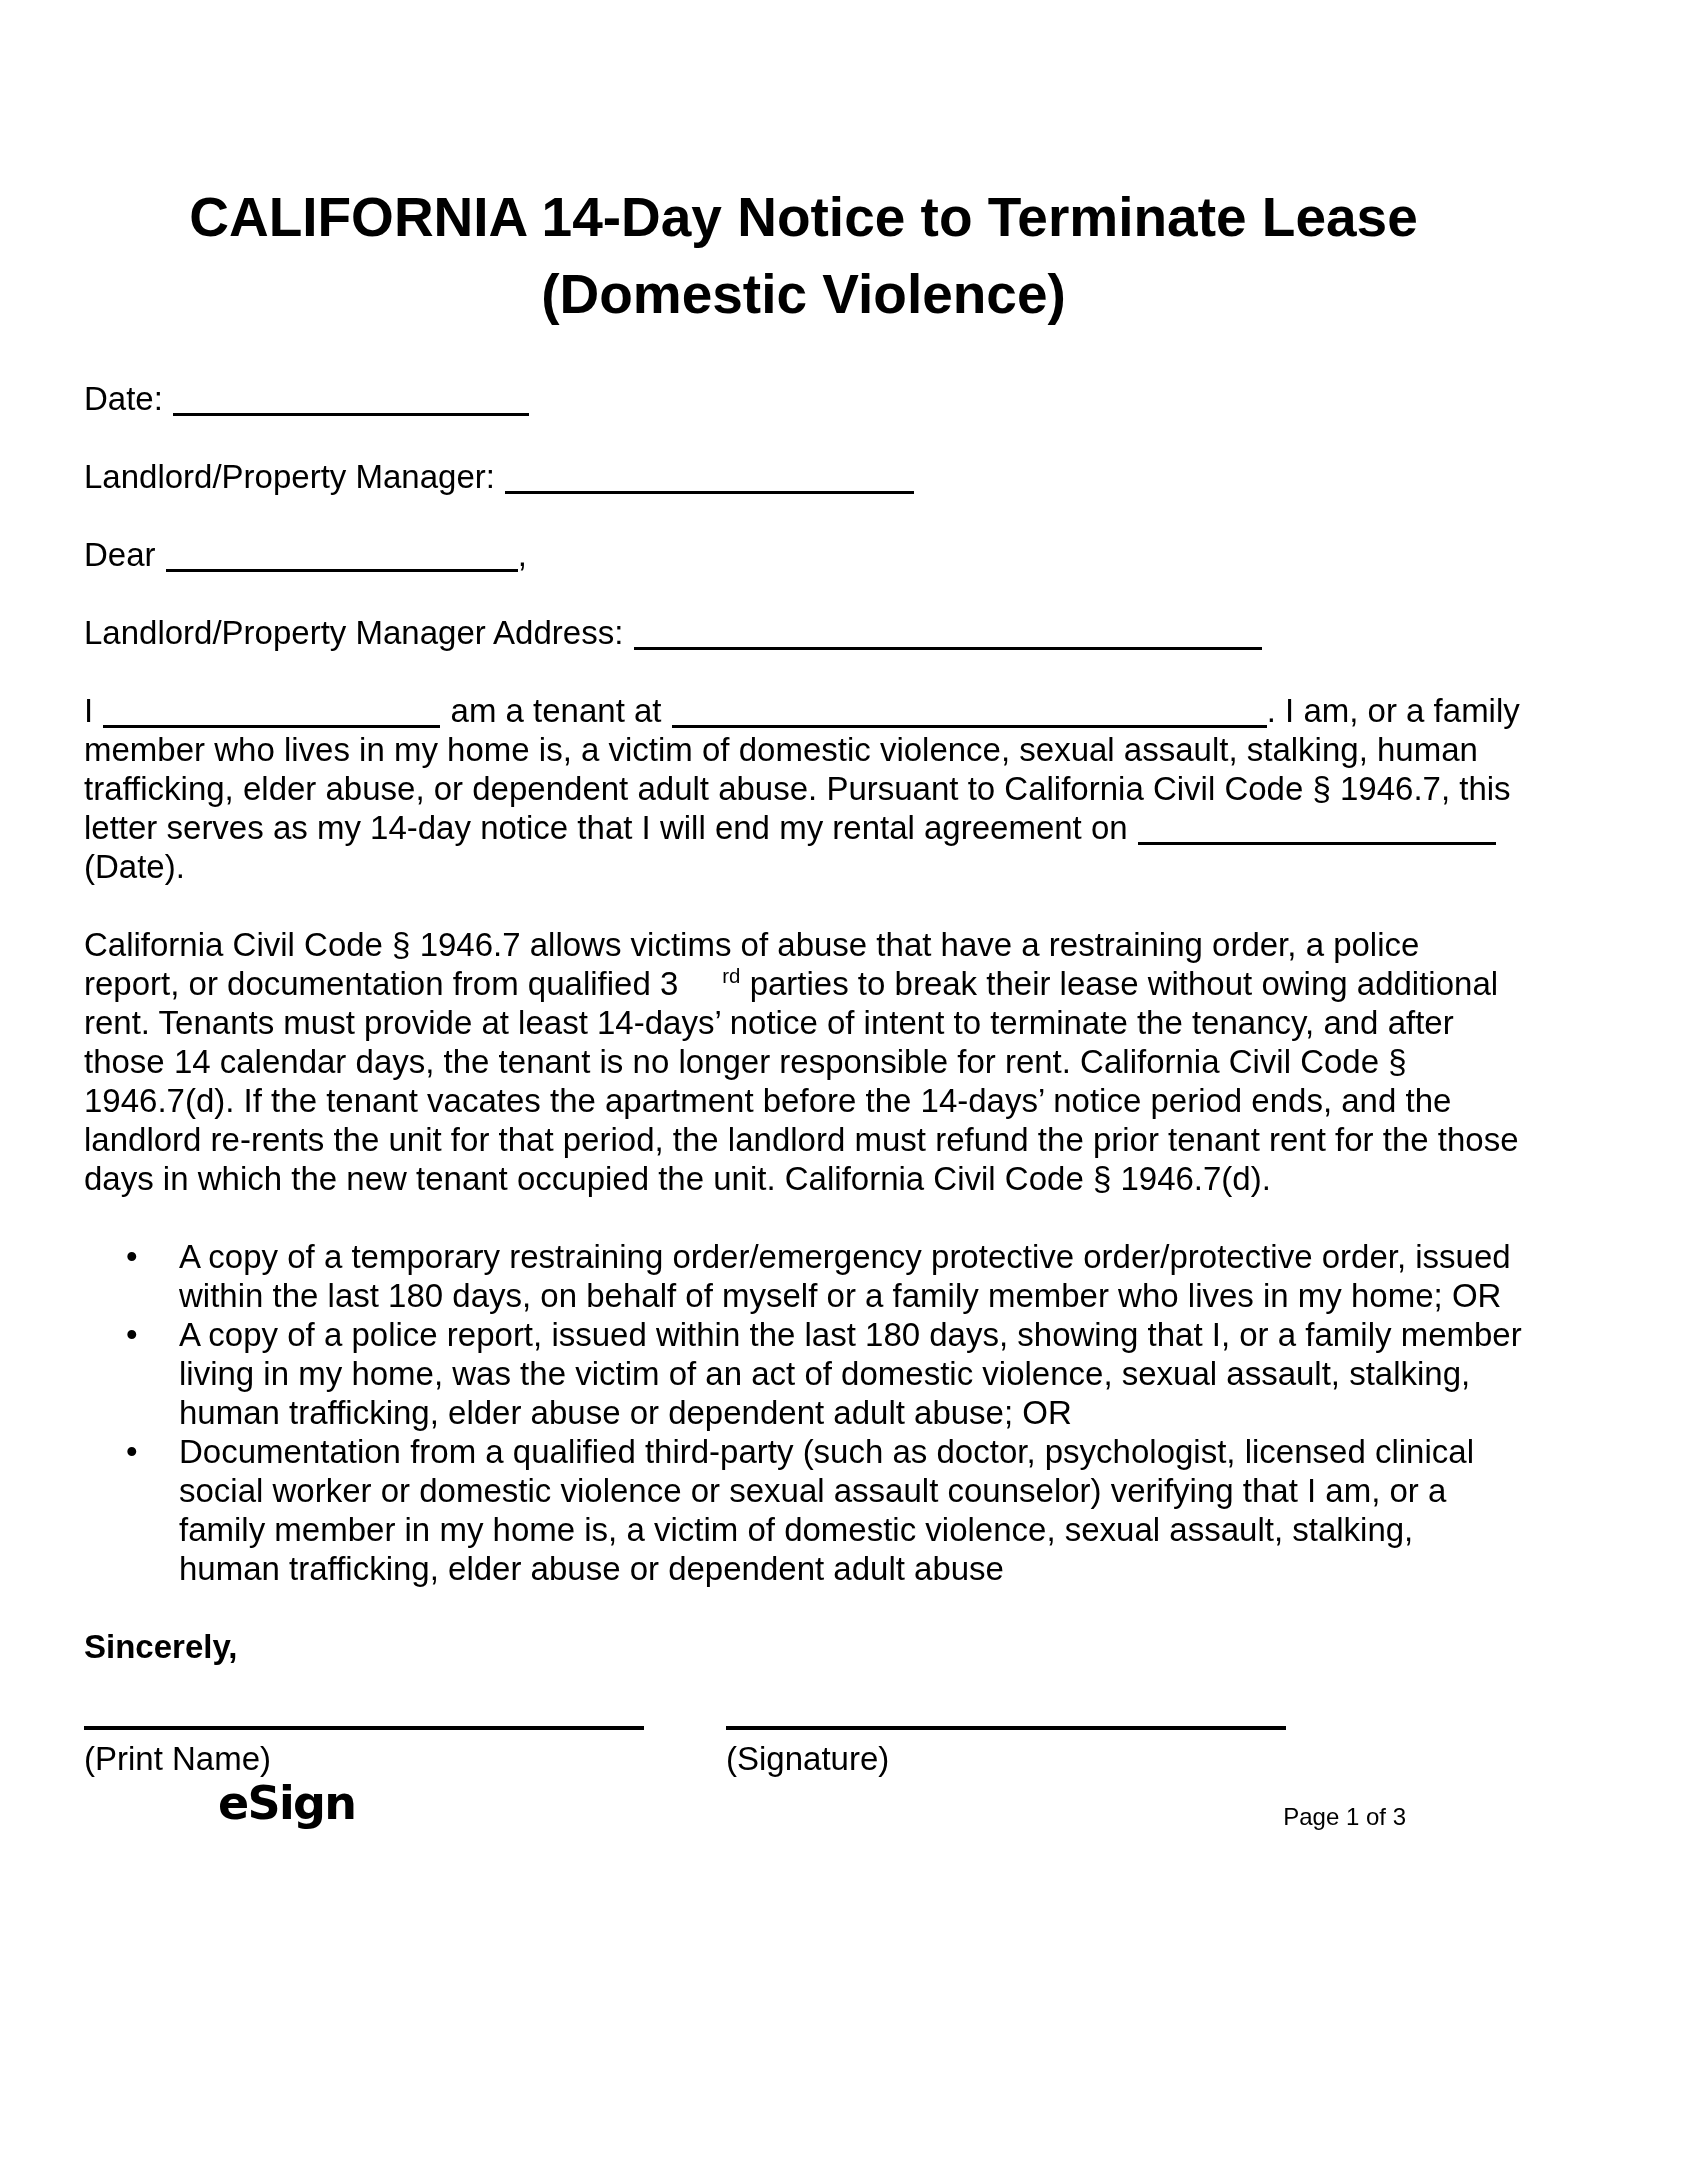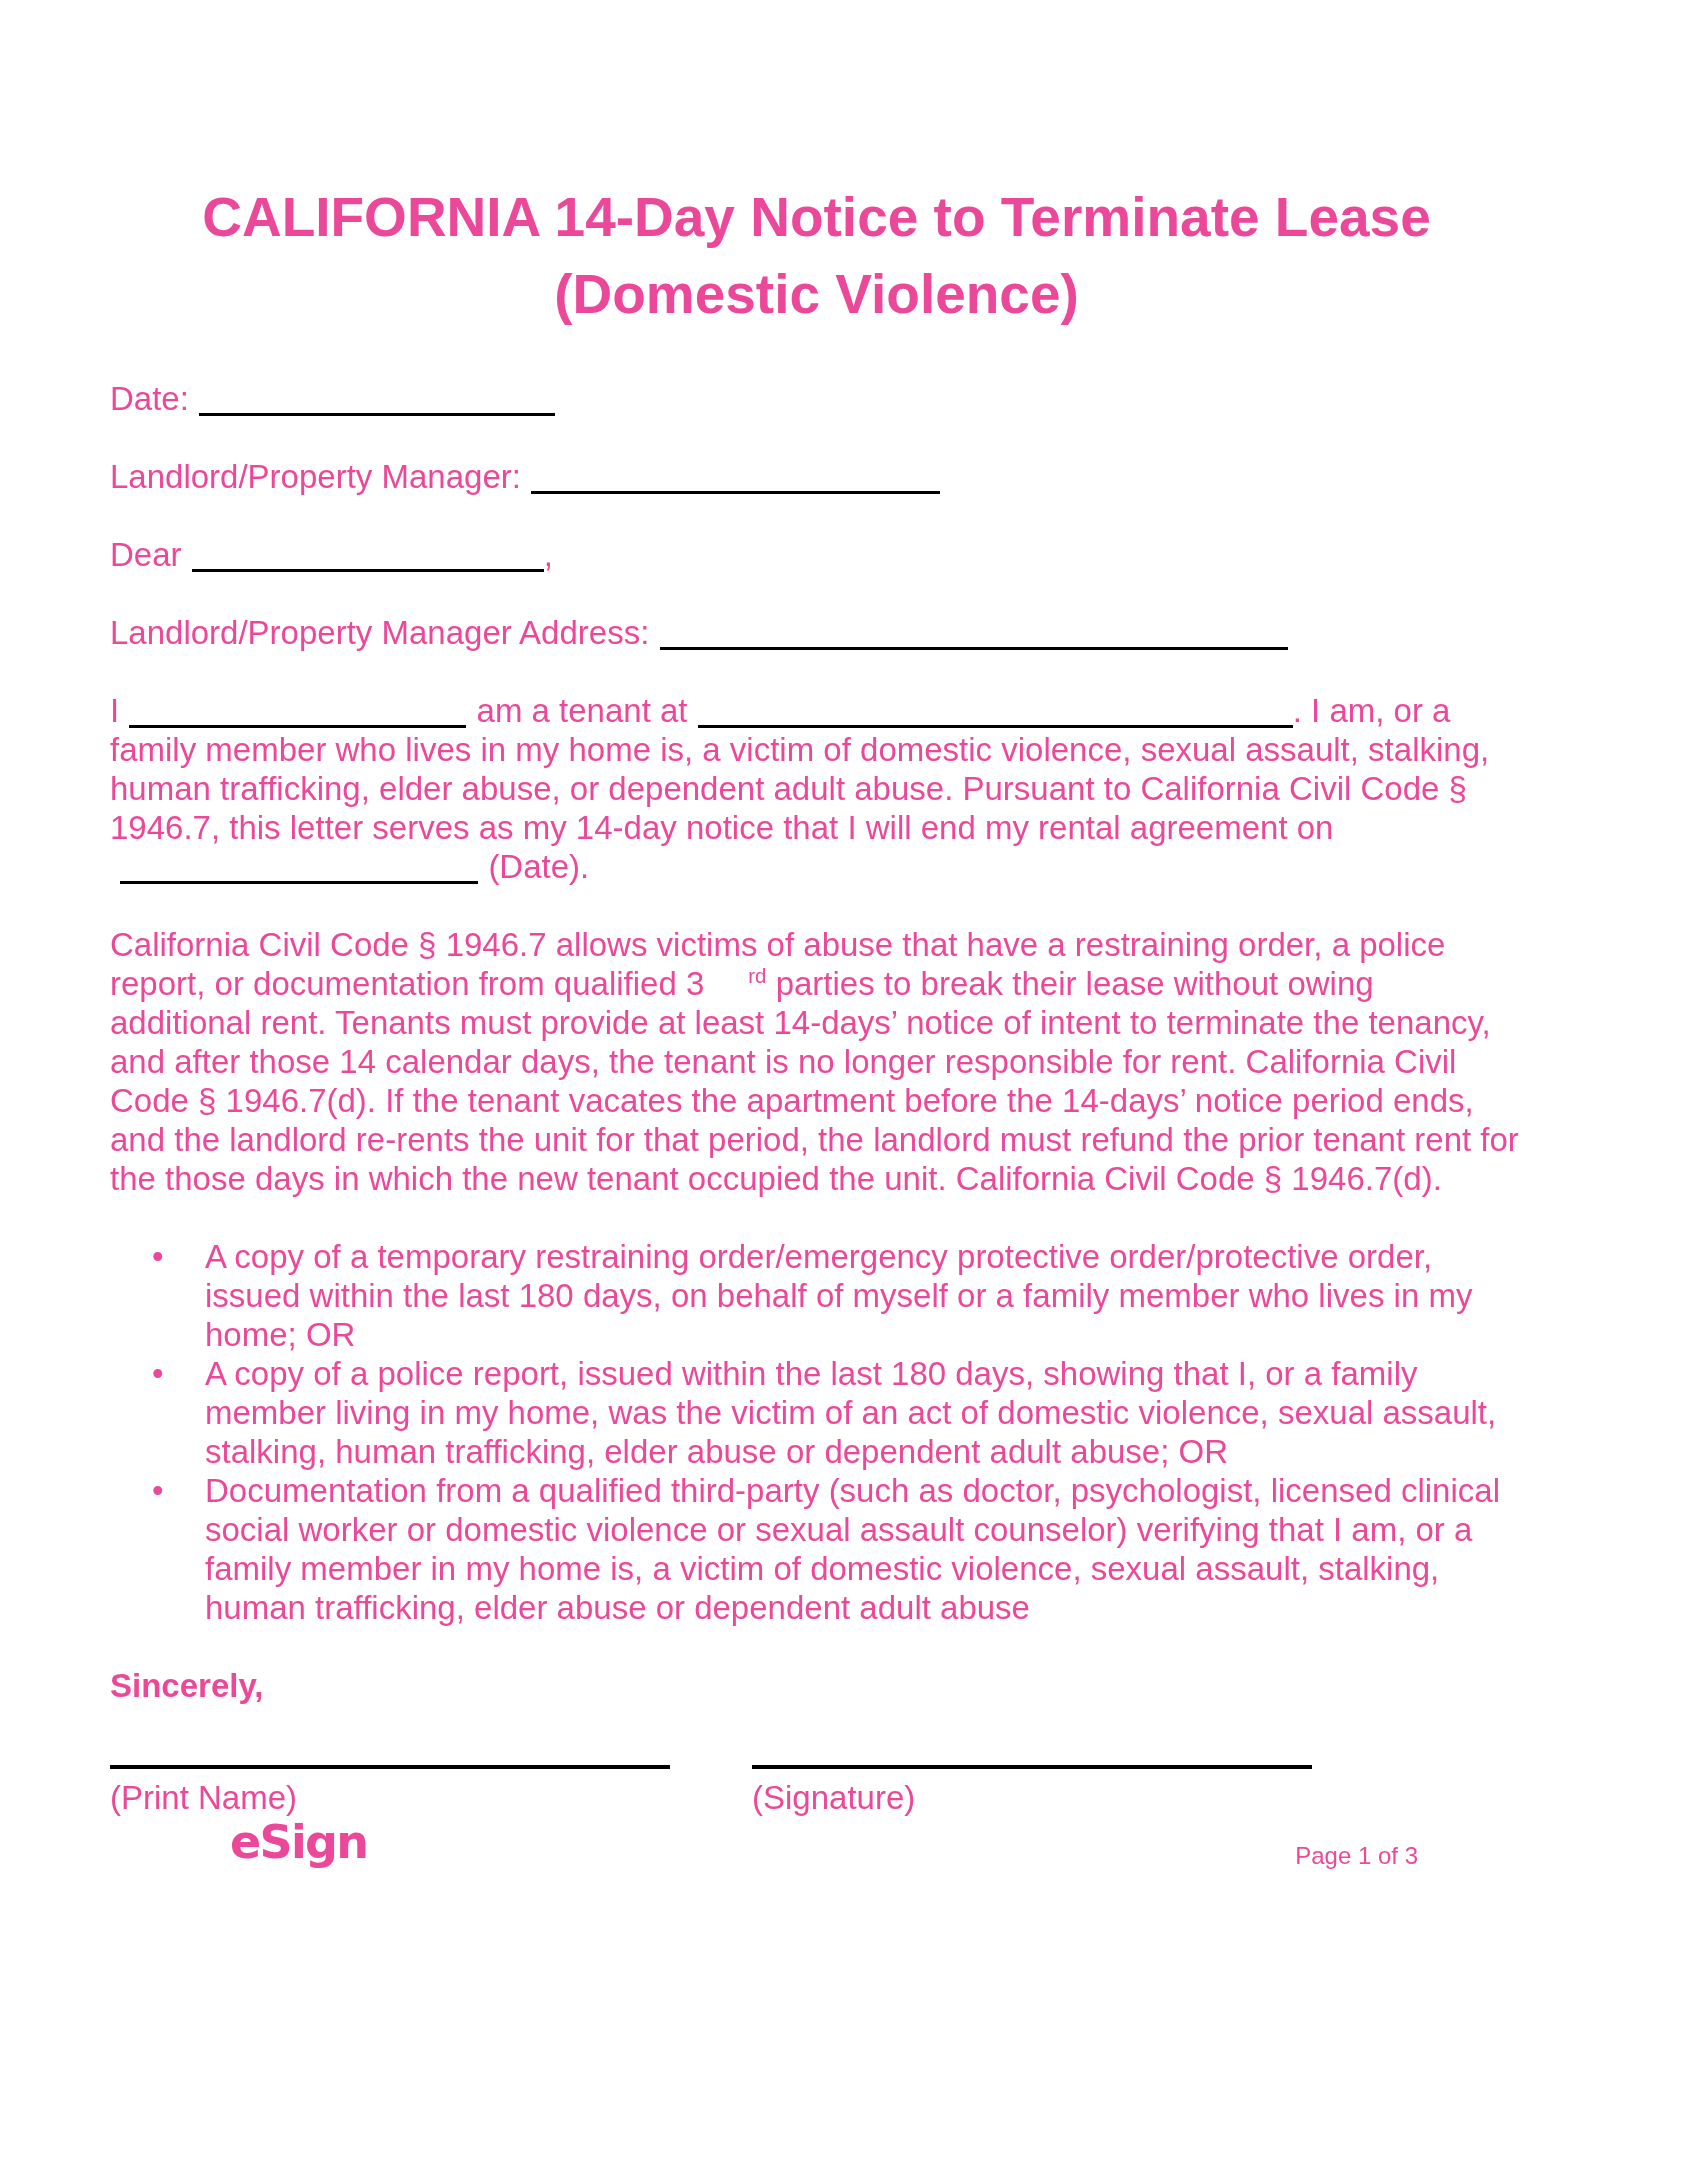--- a/index.html
+++ b/index.html
@@ -1,24 +1,24 @@
 <!DOCTYPE html>
 <html style="font-size:13.6px"><head>
 <meta charset="utf-8">
 <style>
   html,body{margin:0;padding:0;background:#ffffff;}
   .page{
     position:relative;
     width:1685px;height:2181px;
     background:#ffffff;
     box-sizing:border-box;
-    padding:179px 162px 0 110px;
+    padding:179px 162px 0 84px;
     font-family:"Liberation Sans",sans-serif;
     font-size:33px;line-height:39px;
-    color:#ec4899;
+    color:#000000;
   }
   .title{
     margin:0 0 46px 0;
     font-size:55px;line-height:77px;font-weight:bold;
     text-align:center;
   }
   .title-line{display:block;white-space:nowrap;}
   .field-line{margin:16px 0 39px 0;white-space:nowrap;}
   .para{margin:0 0 39px 0;}
   .blank{
@@ -38,21 +38,21 @@
   .w-end-date{width:358px;}
   sup{font-size:20.4px;line-height:0;vertical-align:super;margin-left:44px;}
   ul.enclosures{list-style:none;margin:0 0 39px 0;padding:0;}
   ul.enclosures li{position:relative;padding-left:95px;}
   .bullet{position:absolute;left:42px;top:0;}
   .closing-para{margin:0 0 60px 0;font-weight:bold;}
   .sig-row{display:flex;gap:82px;}
   .sig-col{width:560px;}
   .sig-line{height:0;border-top:4.3px solid #000;margin-bottom:8.5px;}
   .sig-label{font-size:33px;line-height:39px;}
-  .footer{position:absolute;left:12px;top:2410;width:1638px;height:102px;}
+  .footer{position:absolute;left:0;top:2410;width:1638px;height:102px;}
   .logo{
     position:absolute;left:218px;top:6.8px;
     font-family:"DejaVu Sans",sans-serif;
     font-weight:800;font-size:46px;letter-spacing:-1.7px;
   }
   .page-num{position:absolute;right:232px;top:19px;font-size:24px;}
 </style>
 </head>
 <body>
 

